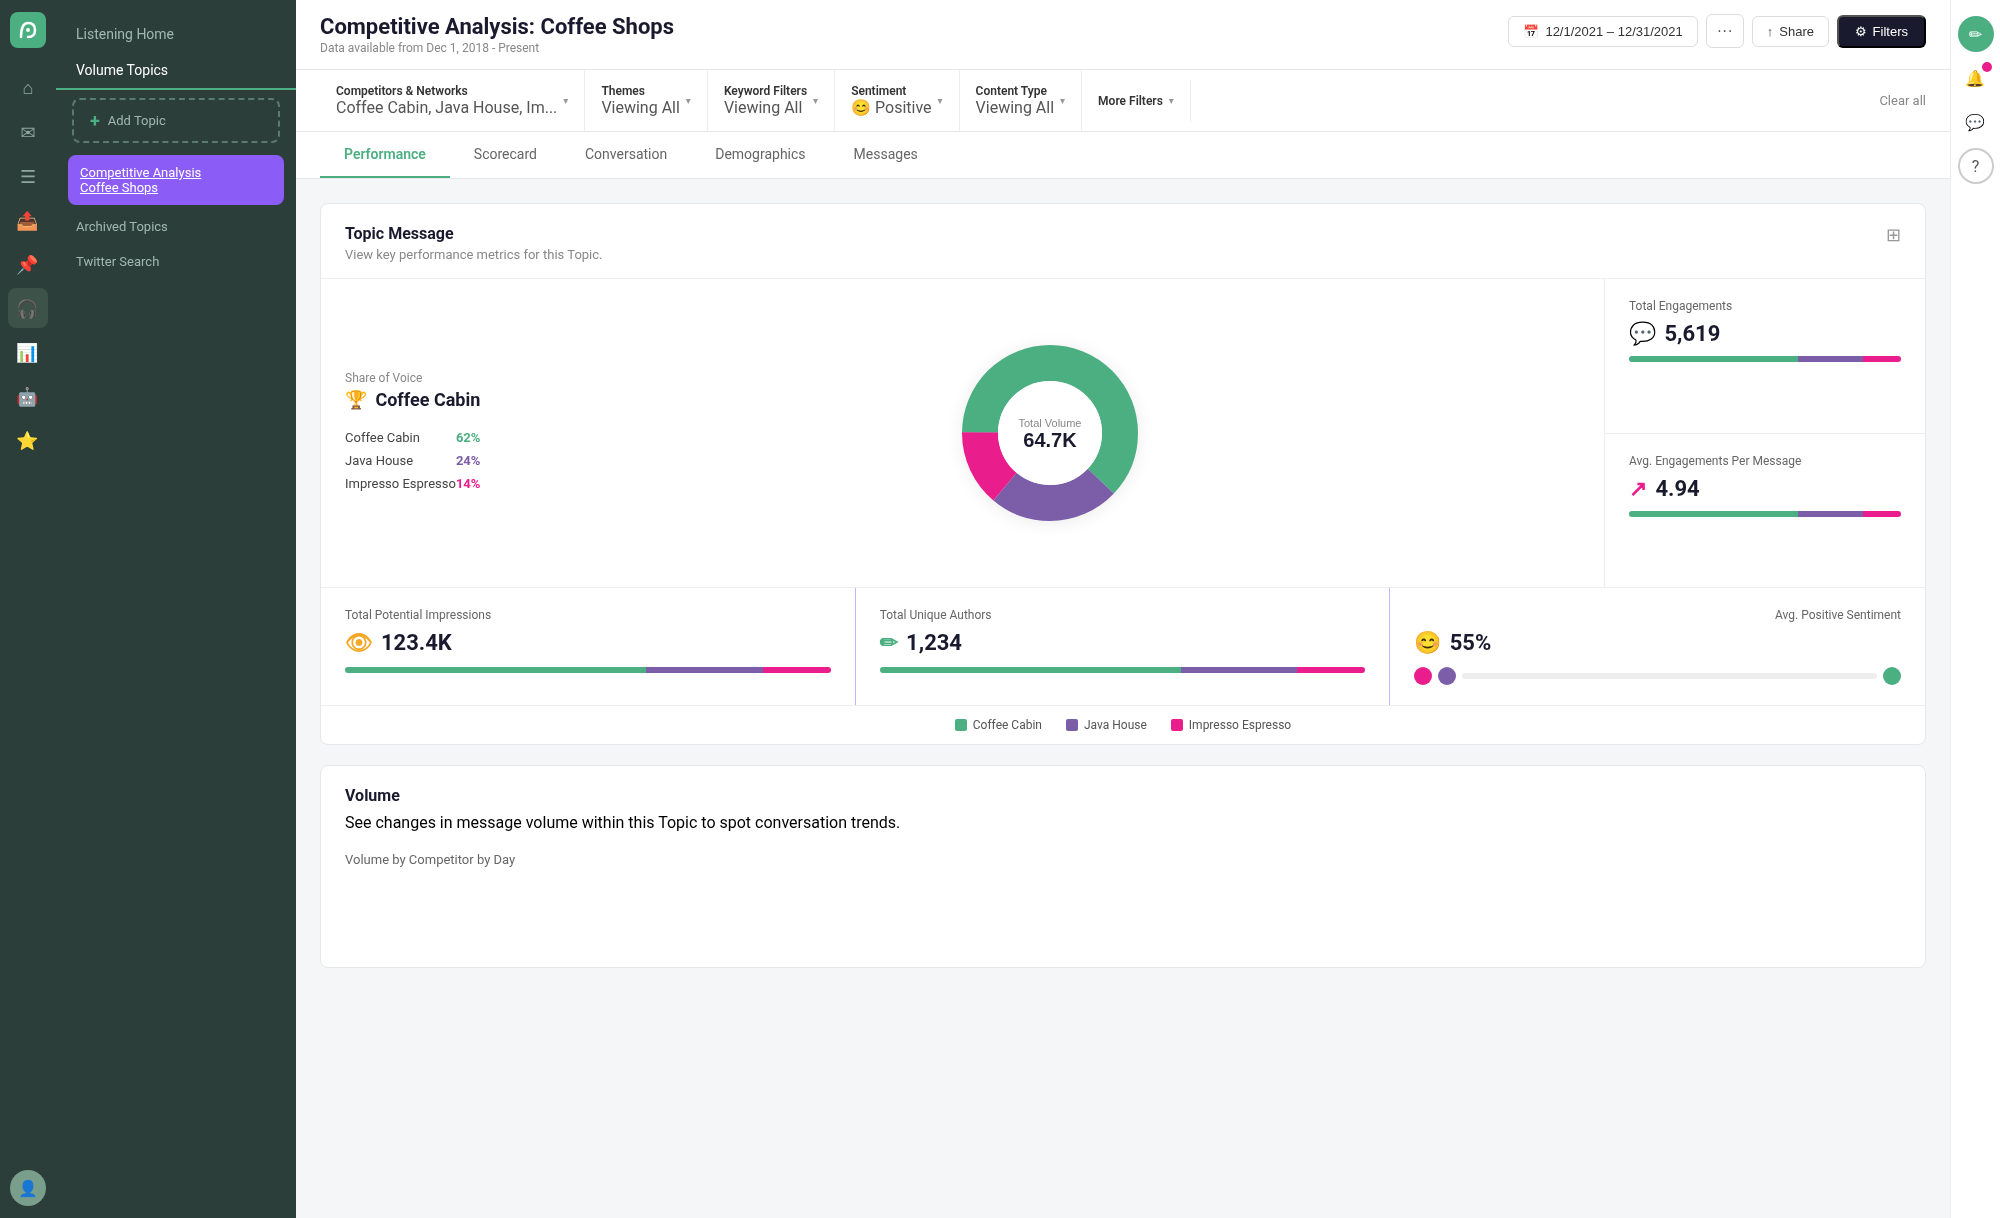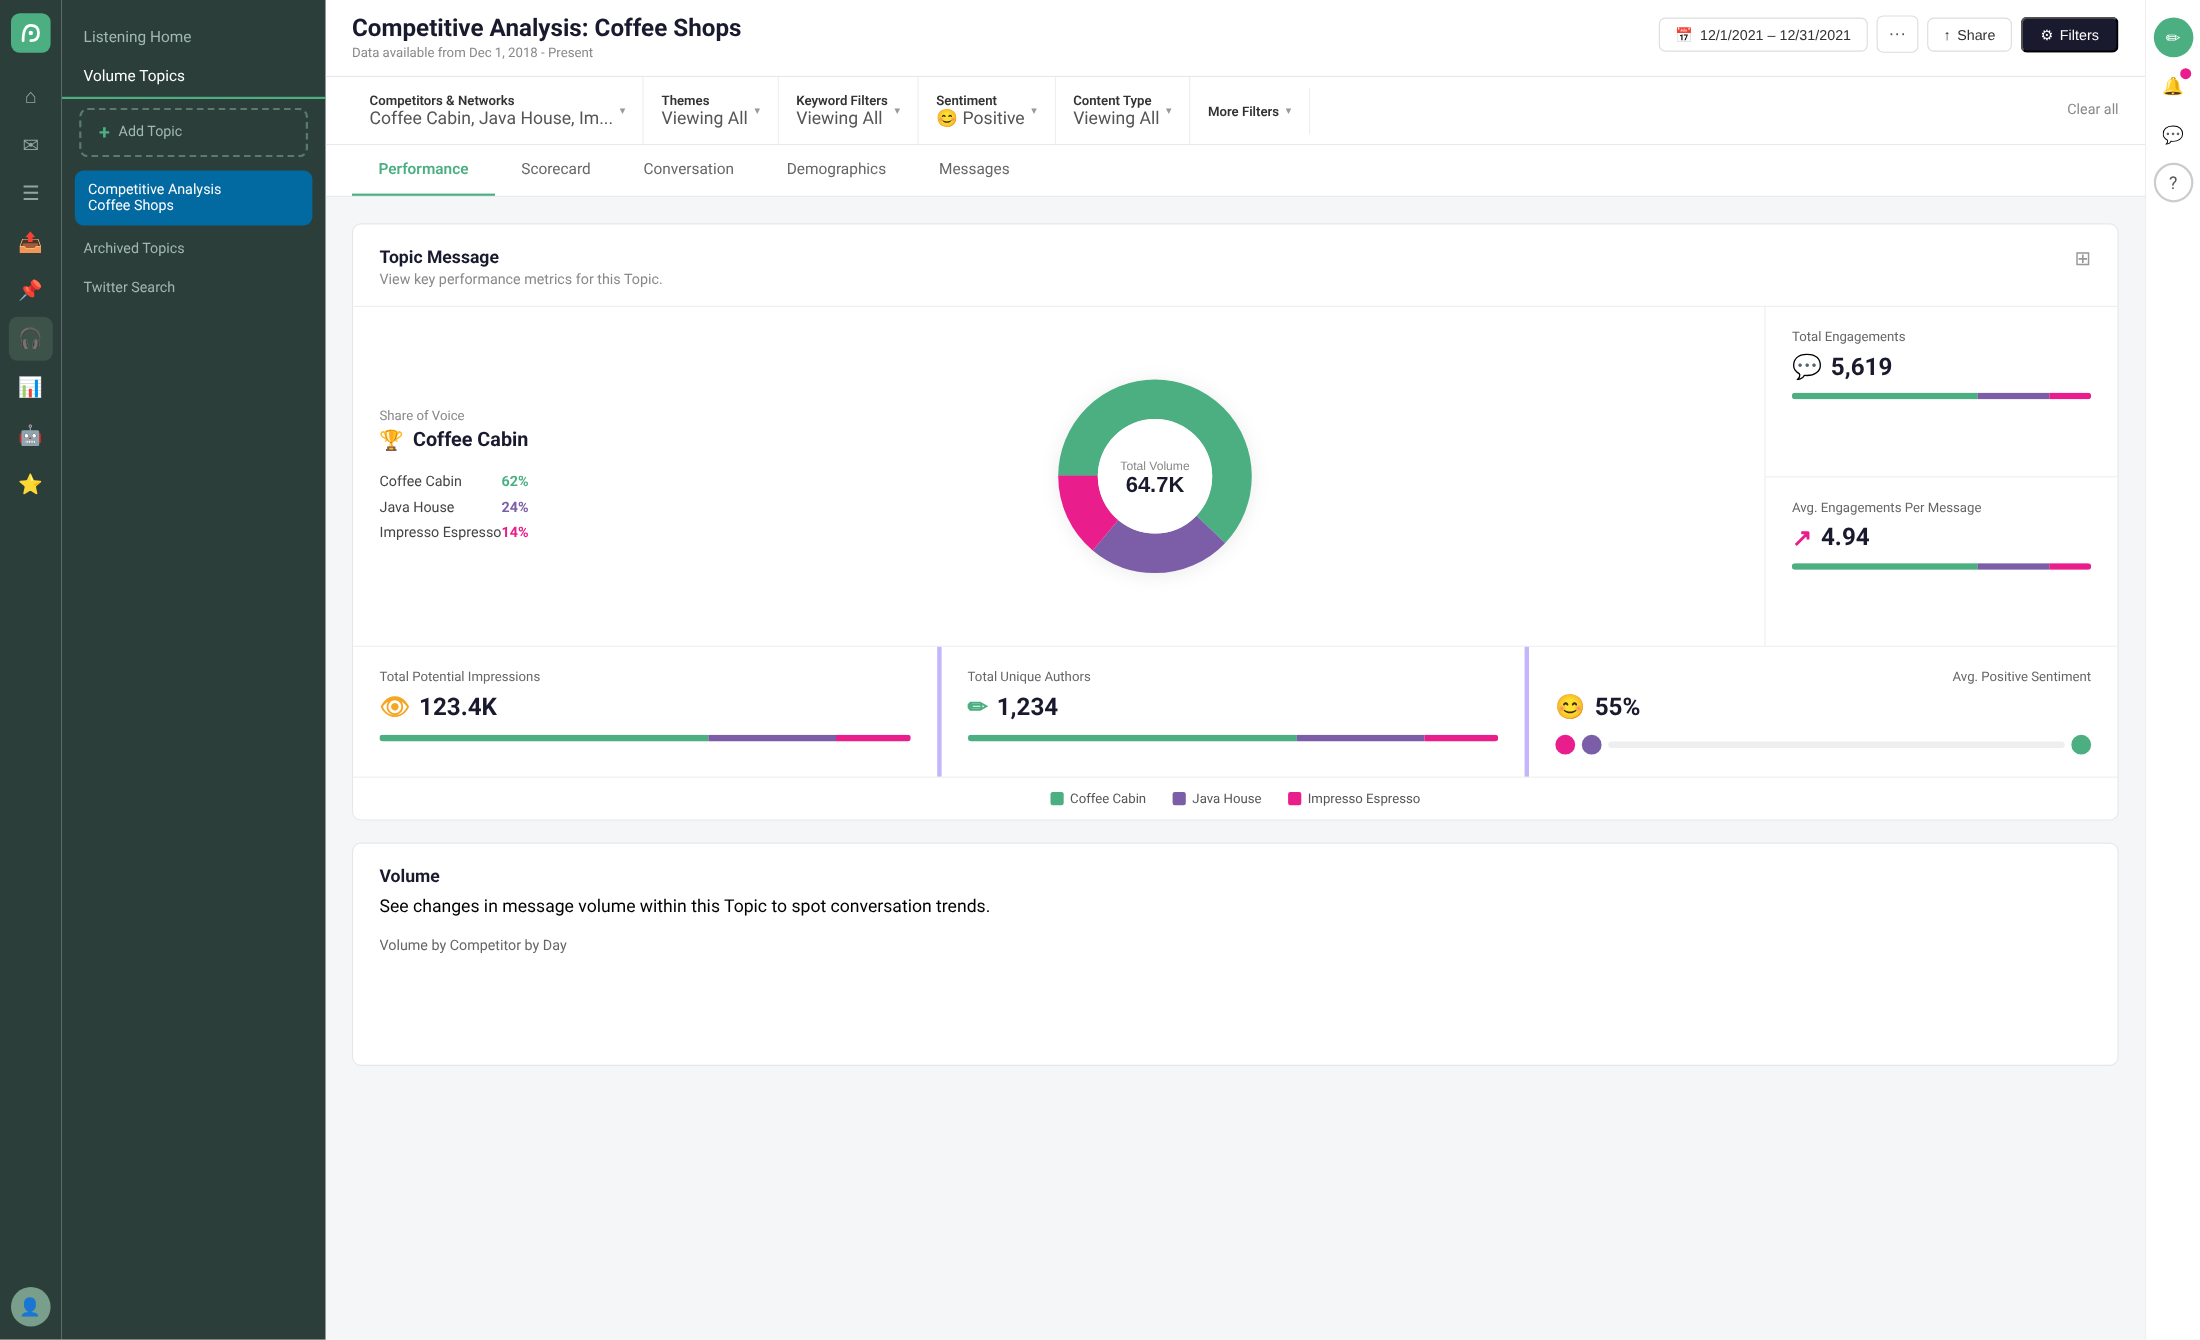--- a/index.html
+++ b/index.html
@@ -84,22 +84,23 @@
 
     .topic-item {
       margin: 4px 12px;
       border-radius: 8px;
       padding: 10px 12px;
       color: #a0b8b0;
       font-size: 13px;
       cursor: pointer;
     }
     .topic-item.selected {
-      background: #0369a1;
+      background: #8b5cf6;
       color: #fff;
+      text-decoration: underline;
     }
 
     .sidebar-link {
       padding: 10px 20px;
       color: #a0b8b0;
       font-size: 13px;
       cursor: pointer;
     }
 
     
@@ -259,21 +260,21 @@
     .pb-pink { background: #e91e8c; }
 
     
     .stats-row {
       display: grid;
       grid-template-columns: 1fr 1fr 1fr;
       border-top: 1px solid #eee;
     }
     .stat-cell {
       padding: 20px 24px;
-      border-right: 4px solid #c4b5fd;
+      border-right: 1px solid #c4b5fd;
     }
     .stat-cell:last-child { border-right: none; text-align: right; }
     .stat-label { font-size: 12px; color: #666; margin-bottom: 8px; }
     .stat-value { font-size: 22px; font-weight: 700; color: #1a1a2e; display: flex; align-items: center; gap: 8px; margin-bottom: 12px; }
 
     
     .legend {
       display: flex;
       justify-content: center;
       gap: 24px;

